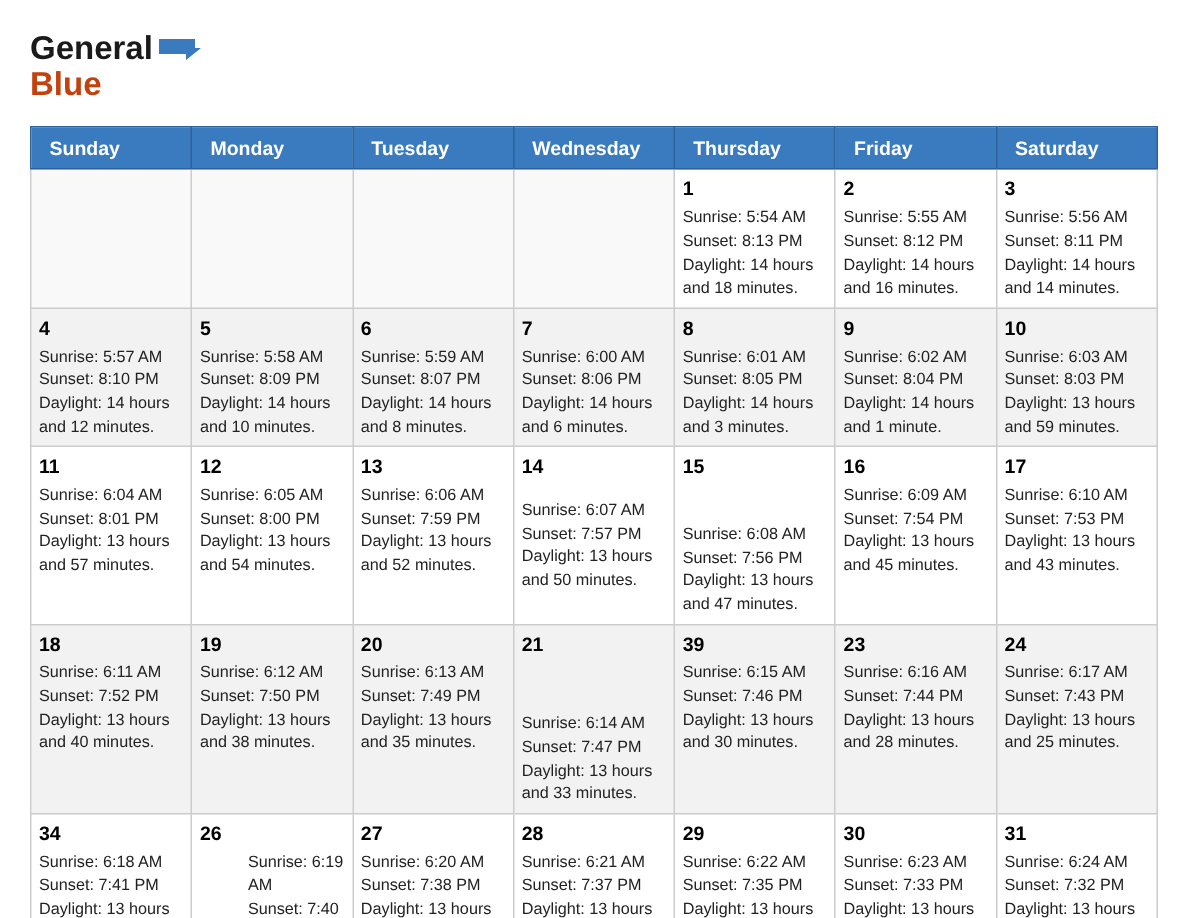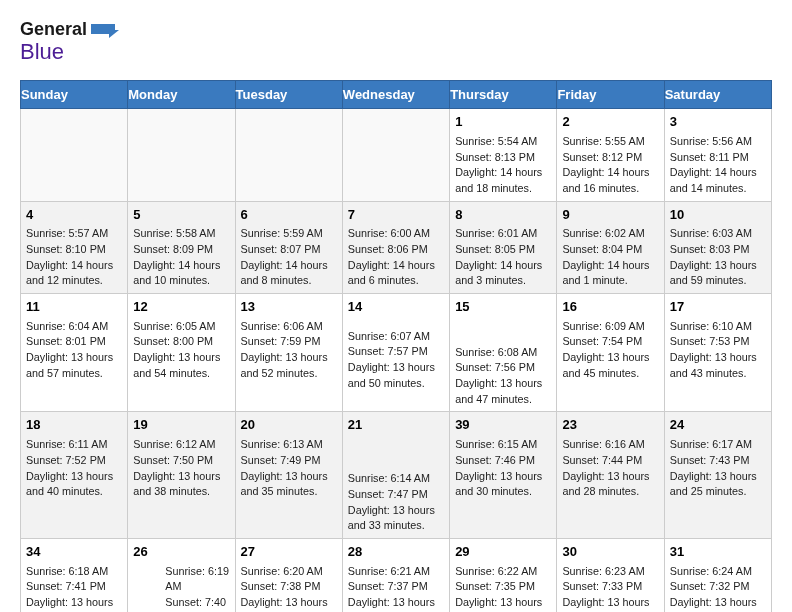--- a/index.html
+++ b/index.html
@@ -15,21 +15,21 @@
       justify-content: space-between;
       align-items: flex-start;
       margin-bottom: 16px;
     }
     .logo {
       display: flex;
       flex-direction: column;
       align-items: flex-start;
     }
     .logo-text {
-      font-size: 18px;
+      font-size: 22px;
       font-weight: bold;
       color: #1a1a1a;
       line-height: 1.1;
     }
     .title-block {
       text-align: right;
     }
     .title-block h1 {
       font-size: 38px;
       font-weight: bold;
@@ -42,21 +42,21 @@
       color: #444;
     }
     table {
       width: 100%;
       border-collapse: collapse;
       font-size: 11.5px;
     }
     thead tr th {
       background-color: #3a7abf;
       color: #fff;
-      padding: 6px 0;
+      padding: 6px 12px;
       text-align: left;
       font-size: 13px;
       font-weight: bold;
       border: 1px solid #2e6099;
     }
     tbody tr td {
       border: 1px solid #ccc;
       padding: 4px 5px;
       vertical-align: top;
       line-height: 1.45;
@@ -89,21 +89,21 @@
 <div class="header">
   <div class="logo">
     <div style="display:flex;align-items:center;">
       <span class="logo-text">
         <span style="color:#1a1a1a;">General</span>
       </span>
       <svg width="32" height="20" viewBox="0 0 32 20">
         <polygon points="4,4 28,4 28,10 32,10 22,18 22,14 4,14" fill="#3a7abf"></polygon>
       </svg>
     </div>
-    <span class="logo-text" style="color:#4c1d95;font-size:22px;font-weight:normal;">Blue</span>
+    <span class="logo-text" style="color:#c2410c;font-size:22px;font-weight:bold;">Blue</span>
   </div>
   <div class="title-block">
     <h1></h1>
     <h2></h2>
   </div>
 </div>
 
 <table>
   <thead>
     <tr>

